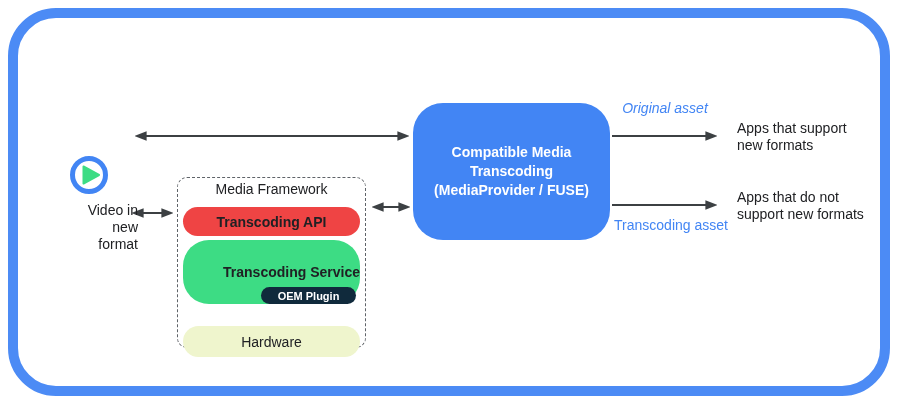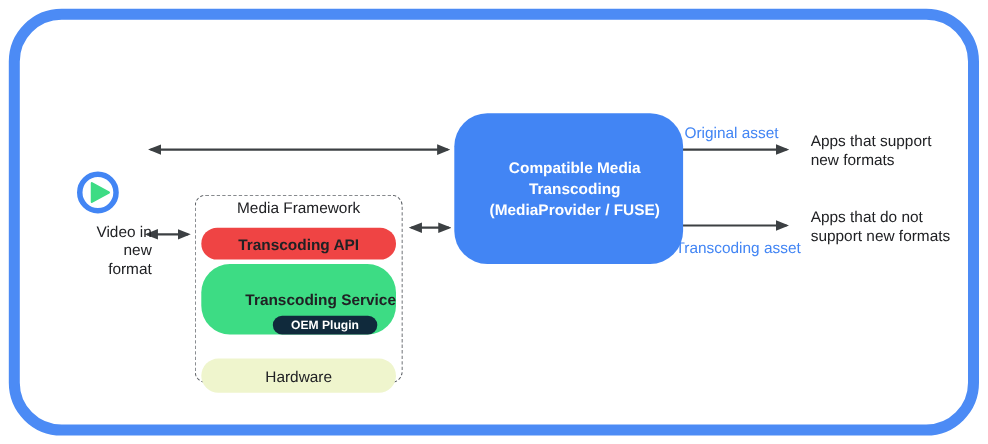--- a/index.html
+++ b/index.html
@@ -26,38 +26,38 @@
     font-size:14px;line-height:17px;
   }
   .layer{
     position:absolute;left:5px;width:177px;display:flex;
     align-items:center;justify-content:center;
     font-size:14px;font-weight:bold;
   }
   .layer-api{top:29px;height:29px;border-radius:15px;background:#ef4444;}
   .layer-service{top:62px;height:64px;border-radius:26px;background:#3ddc84;justify-content:flex-end;}
   .oem-pill{
-    position:absolute;right:17px;bottom:0;width:95px;height:17px;
+    position:absolute;right:4px;bottom:0;width:95px;height:17px;
     border-radius:9px;background:#102a3c;color:#ffffff;
     display:flex;align-items:center;justify-content:center;
     font-size:11px;font-weight:bold;
   }
   .layer-hardware{top:148px;height:31px;border-radius:16px;background:#eff5cd;font-weight:normal;}
   .transcoder-box{
     left:413px;top:103px;width:197px;height:137px;border-radius:30px;background:#4285f4;
-    display:flex;align-items:center;justify-content:center;padding-left:11px;
+    display:flex;align-items:center;justify-content:center;
   }
   .transcoder-label{
     color:#ffffff;font-size:14px;font-weight:bold;line-height:19px;
     text-align:center;white-space:pre-line;
   }
   .asset-label{
     font-size:14px;color:#4285f4;text-align:center;line-height:16px;
   }
-  .original-asset{left:610px;top:112px;width:110px;}
+  .original-asset{left:610px;top:100px;width:110px;font-style:italic;}
   .transcoded-asset{left:606px;top:217px;width:130px;}
   .apps-label{
     left:737px;width:150px;font-size:14px;line-height:17px;white-space:pre-line;
   }
   .apps-1{top:120px;}
   .apps-2{top:189px;}
   .arrows{left:0;top:0;width:898px;height:404px;pointer-events:none;}
 </style>
 </head>
 <body>

